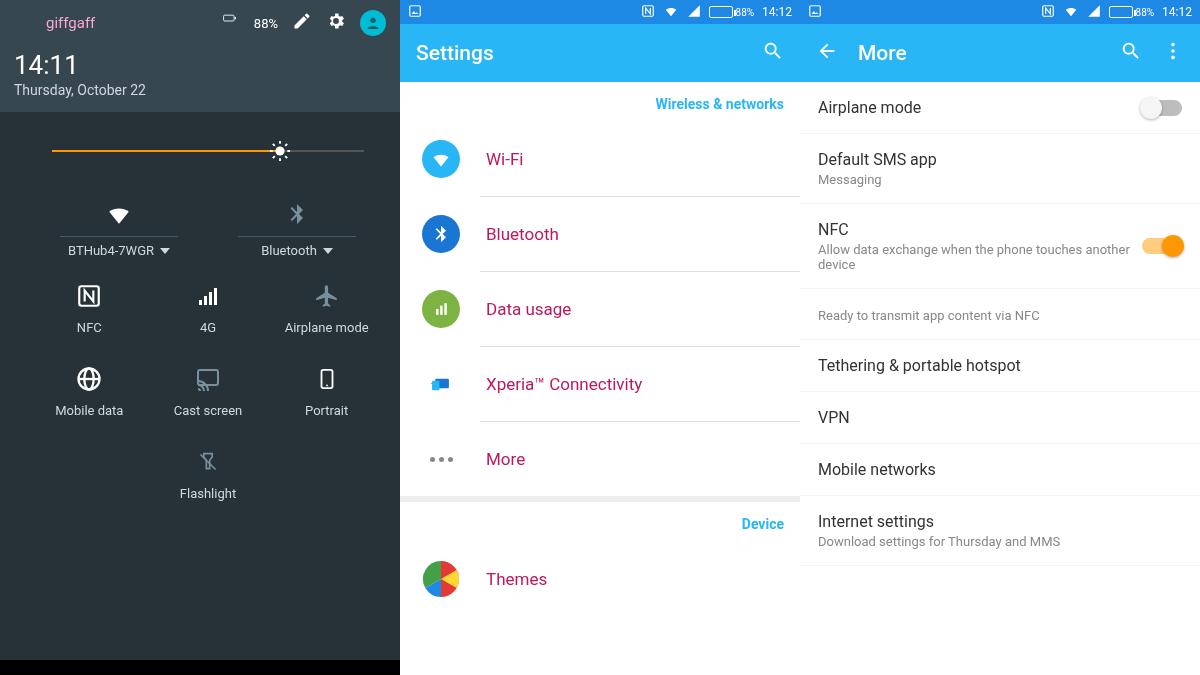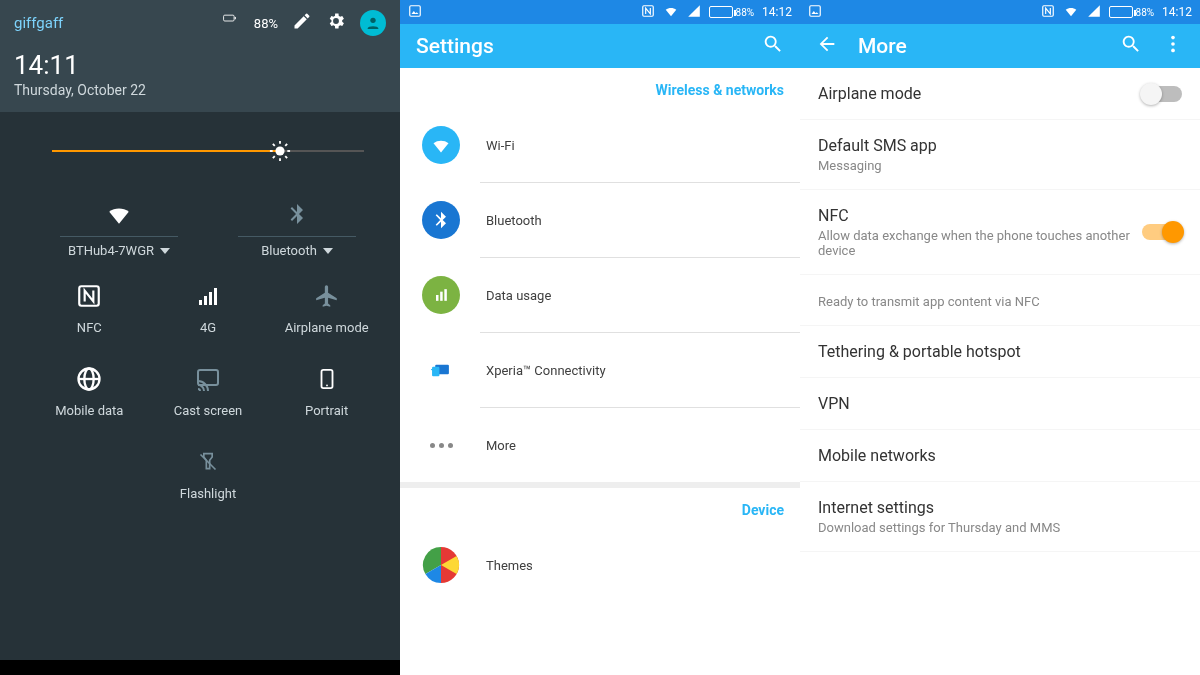--- a/index.html
+++ b/index.html
@@ -3,21 +3,21 @@
 <meta charset="utf-8">
 <style>
   * { box-sizing: border-box; margin: 0; padding: 0; }
   body { font-family: Roboto, Arial, sans-serif; width: 1200px; height: 675px; overflow: hidden; background: #000; display: flex; }
   .panel { height: 675px; position: relative; }
   
   .qs { width: 400px; background: #000; }
   .qs-card { background: #263238; margin: 0 0 0 0; height: 660px; display:flex; flex-direction:column;}
   .qs-header { background: #37474F; padding: 10px 14px 14px 14px; color: #fff;}
   .qs-header-top { display:flex; align-items:center; justify-content:space-between; font-size:15px;}
-  .qs-header-top .left { color:#7dd3fc;}
+  .qs-header-top .left { color:#f9a8d4;margin-left:32px;}
   .qs-header-top .right { display:flex; align-items:center; gap:14px;}
   .qs-time { font-size:26px; font-weight:400; margin-top:14px;}
   .qs-date { font-size:14px; color:#cfd8dc; margin-top:2px;}
   .avatar { width:26px;height:26px;border-radius:50%;background:#00bcd4; display:flex;align-items:center;justify-content:center;}
   .gear svg, .edit svg { width:20px;height:20px;fill:#fff;}
   .qs-body { padding: 24px 14px 10px 30px; flex:1;}
   .brightness { position:relative; height:30px; margin-bottom:28px; padding: 0 22px;}
   .brightness-track { position:absolute; left:22px; right:22px; top:14px; height:2px; background:#555;}
   .brightness-fill { position:absolute; left:22px; top:14px; height:2px; background:#ff9800;}
   .brightness-thumb { position:absolute; top:4px; width:22px;height:22px; }
@@ -32,28 +32,28 @@
   .gtile .ticon { height:32px; display:flex;align-items:center;justify-content:center; margin-bottom:8px;}
   .dim svg { fill:#78909c;} .lit svg{fill:#fff;}
   
   .light { width:400px; background:#fff; display:flex; flex-direction:column;}
   .statusbar { height:24px; background:#1e88e5; color:#fff; display:flex; align-items:center; justify-content:space-between; padding:0 8px; font-size:12px;}
   .statusbar .sicons { display:flex; align-items:center; gap:8px;}
   .batt { display:flex;align-items:center;gap:3px;}
   .batt-box { width:24px;height:12px;border:1.5px solid #fff;border-radius:2px;position:relative;}
   .batt-box::after{content:'';position:absolute;right:-4px;top:3px;width:2px;height:6px;background:#fff;}
   .batt-pct { font-size:10px;}
-  .appbar { height:44px; background:#29b6f6; color:#fff; display:flex; align-items:center; padding:0 16px; gap:20px;}
+  .appbar { height:58px; background:#29b6f6; color:#fff; display:flex; align-items:center; padding:0 16px; gap:20px;}
   .appbar .title { font-size:21px; font-weight:500; flex:1;}
   .appbar svg { width:22px;height:22px;fill:#fff;}
   .section-label { color:#29b6f6; font-size:14px; font-weight:700; padding:14px 16px 10px 16px;text-align:right;}
   .srow { display:flex; align-items:center; padding:18px 16px 18px 22px; gap:26px; }
   .srow .sicon { width:38px;height:38px;border-radius:50%; display:flex;align-items:center;justify-content:center;}
   .srow .sicon svg{width:20px;height:20px;fill:#fff;}
-  .srow .stext { font-size:13px; color:#404040;}
+  .srow .stext { font-size:17px; color:#be185d;}
   .srow-divider { height:1px;background:#e0e0e0;margin-left:80px;}
   .thick-divider{height:6px;background:#eee;}
   .wifi-c{background:#29b6f6;} .bt-c{background:#1976d2;} .data-c{background:#7cb342;} .xp-c{background:transparent;} .more-c{background:transparent;}
   .dots{display:flex;gap:4px;} .dots span{width:5px;height:5px;border-radius:50%;background:#888;}
   
   .mrow { padding:16px 18px 16px 18px; display:flex; align-items:center; justify-content:space-between; border-bottom:1px solid #f5f5f5;}
   .mrow .mt{font-size:16px;color:#333;} .mrow .ms{font-size:13px;color:#888;margin-top:3px;}
   .mrow .txt{flex:1; padding-right:10px;}
   .switch { width:40px;height:16px;border-radius:10px;position:relative;}
   .switch.off{background:#bdbdbd;} .switch.off::after{content:'';position:absolute;left:-2px;top:-3px;width:22px;height:22px;border-radius:50%;background:#f5f5f5;box-shadow:0 1px 3px rgba(0,0,0,.3);}

